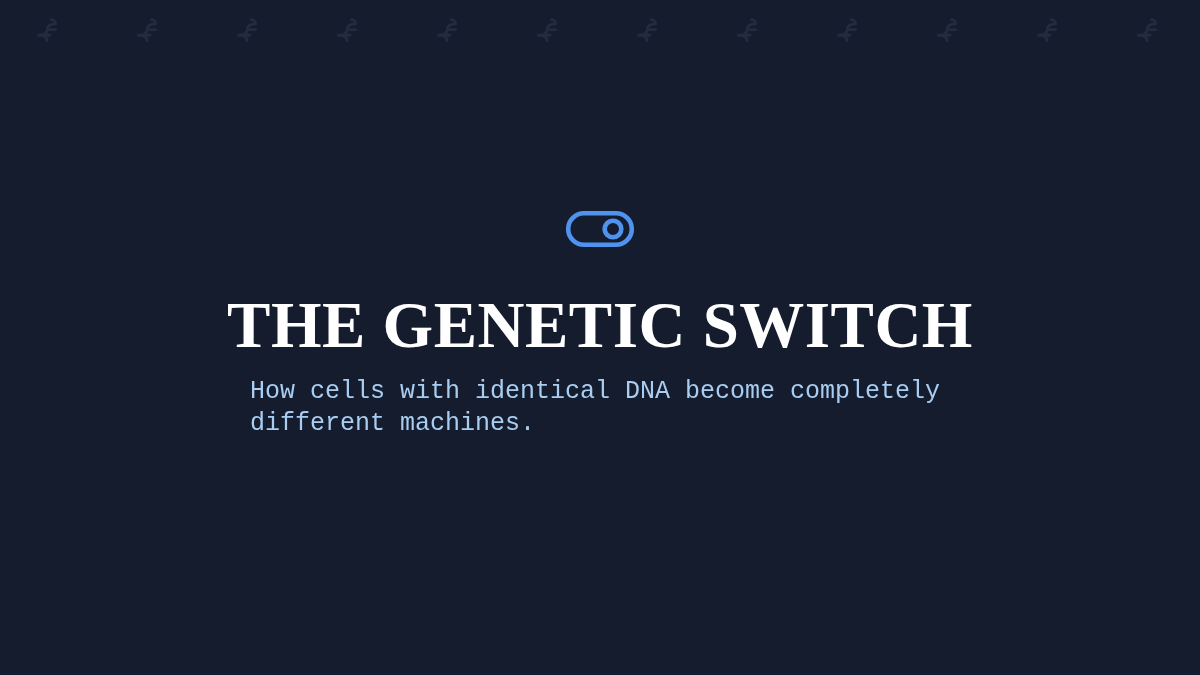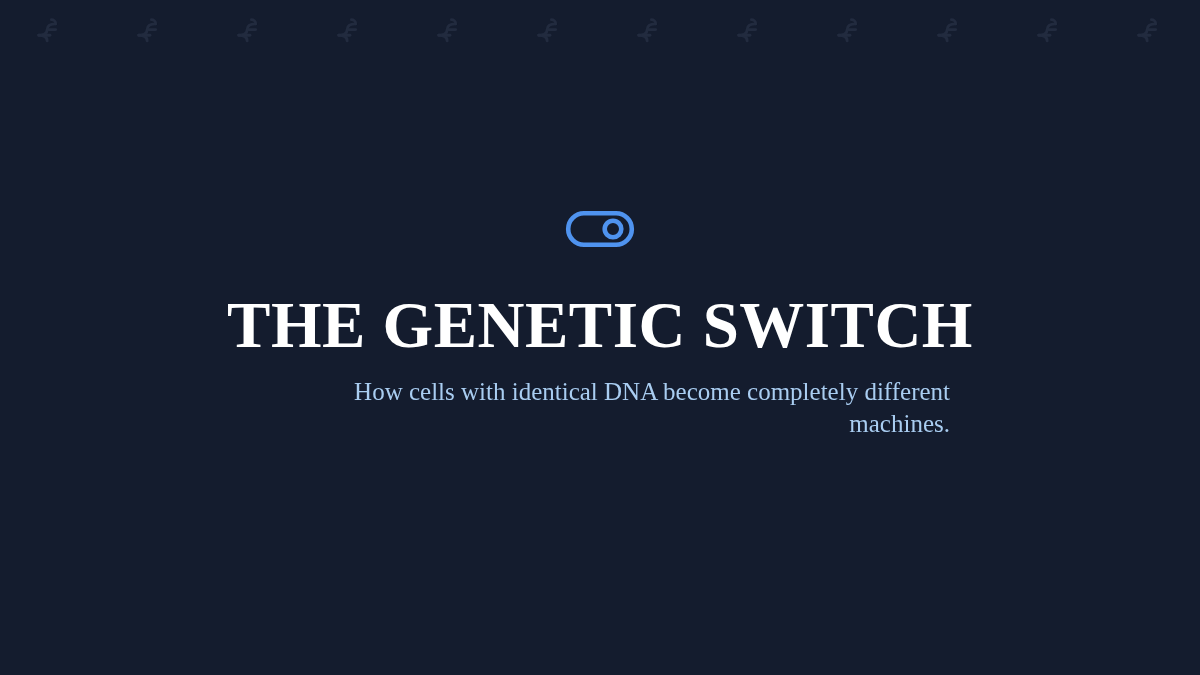--- a/index.html
+++ b/index.html
@@ -96,26 +96,26 @@
     font-size: 65px;
     line-height: 1.05;
     letter-spacing: 0.5px;
     color: #ffffff;
     text-align: center;
     white-space: nowrap;
     margin-bottom: 16px;
   }
 
   .subtitle {
-    font-family: Liberation Serif, serif;
+    font-family: Liberation Mono, monospace;
     font-weight: 400;
     font-size: 25px;
     line-height: 1.28;
     color: #a9cdf1;
-    text-align: right;
+    text-align: left;
     max-width: 700px;
   }
 
   
   .footer-note {
     position: absolute;
     right: 34px;
     bottom: 30px;
     font-family: "Liberation Mono", "DejaVu Sans Mono", monospace;
     font-size: 15.5px;

